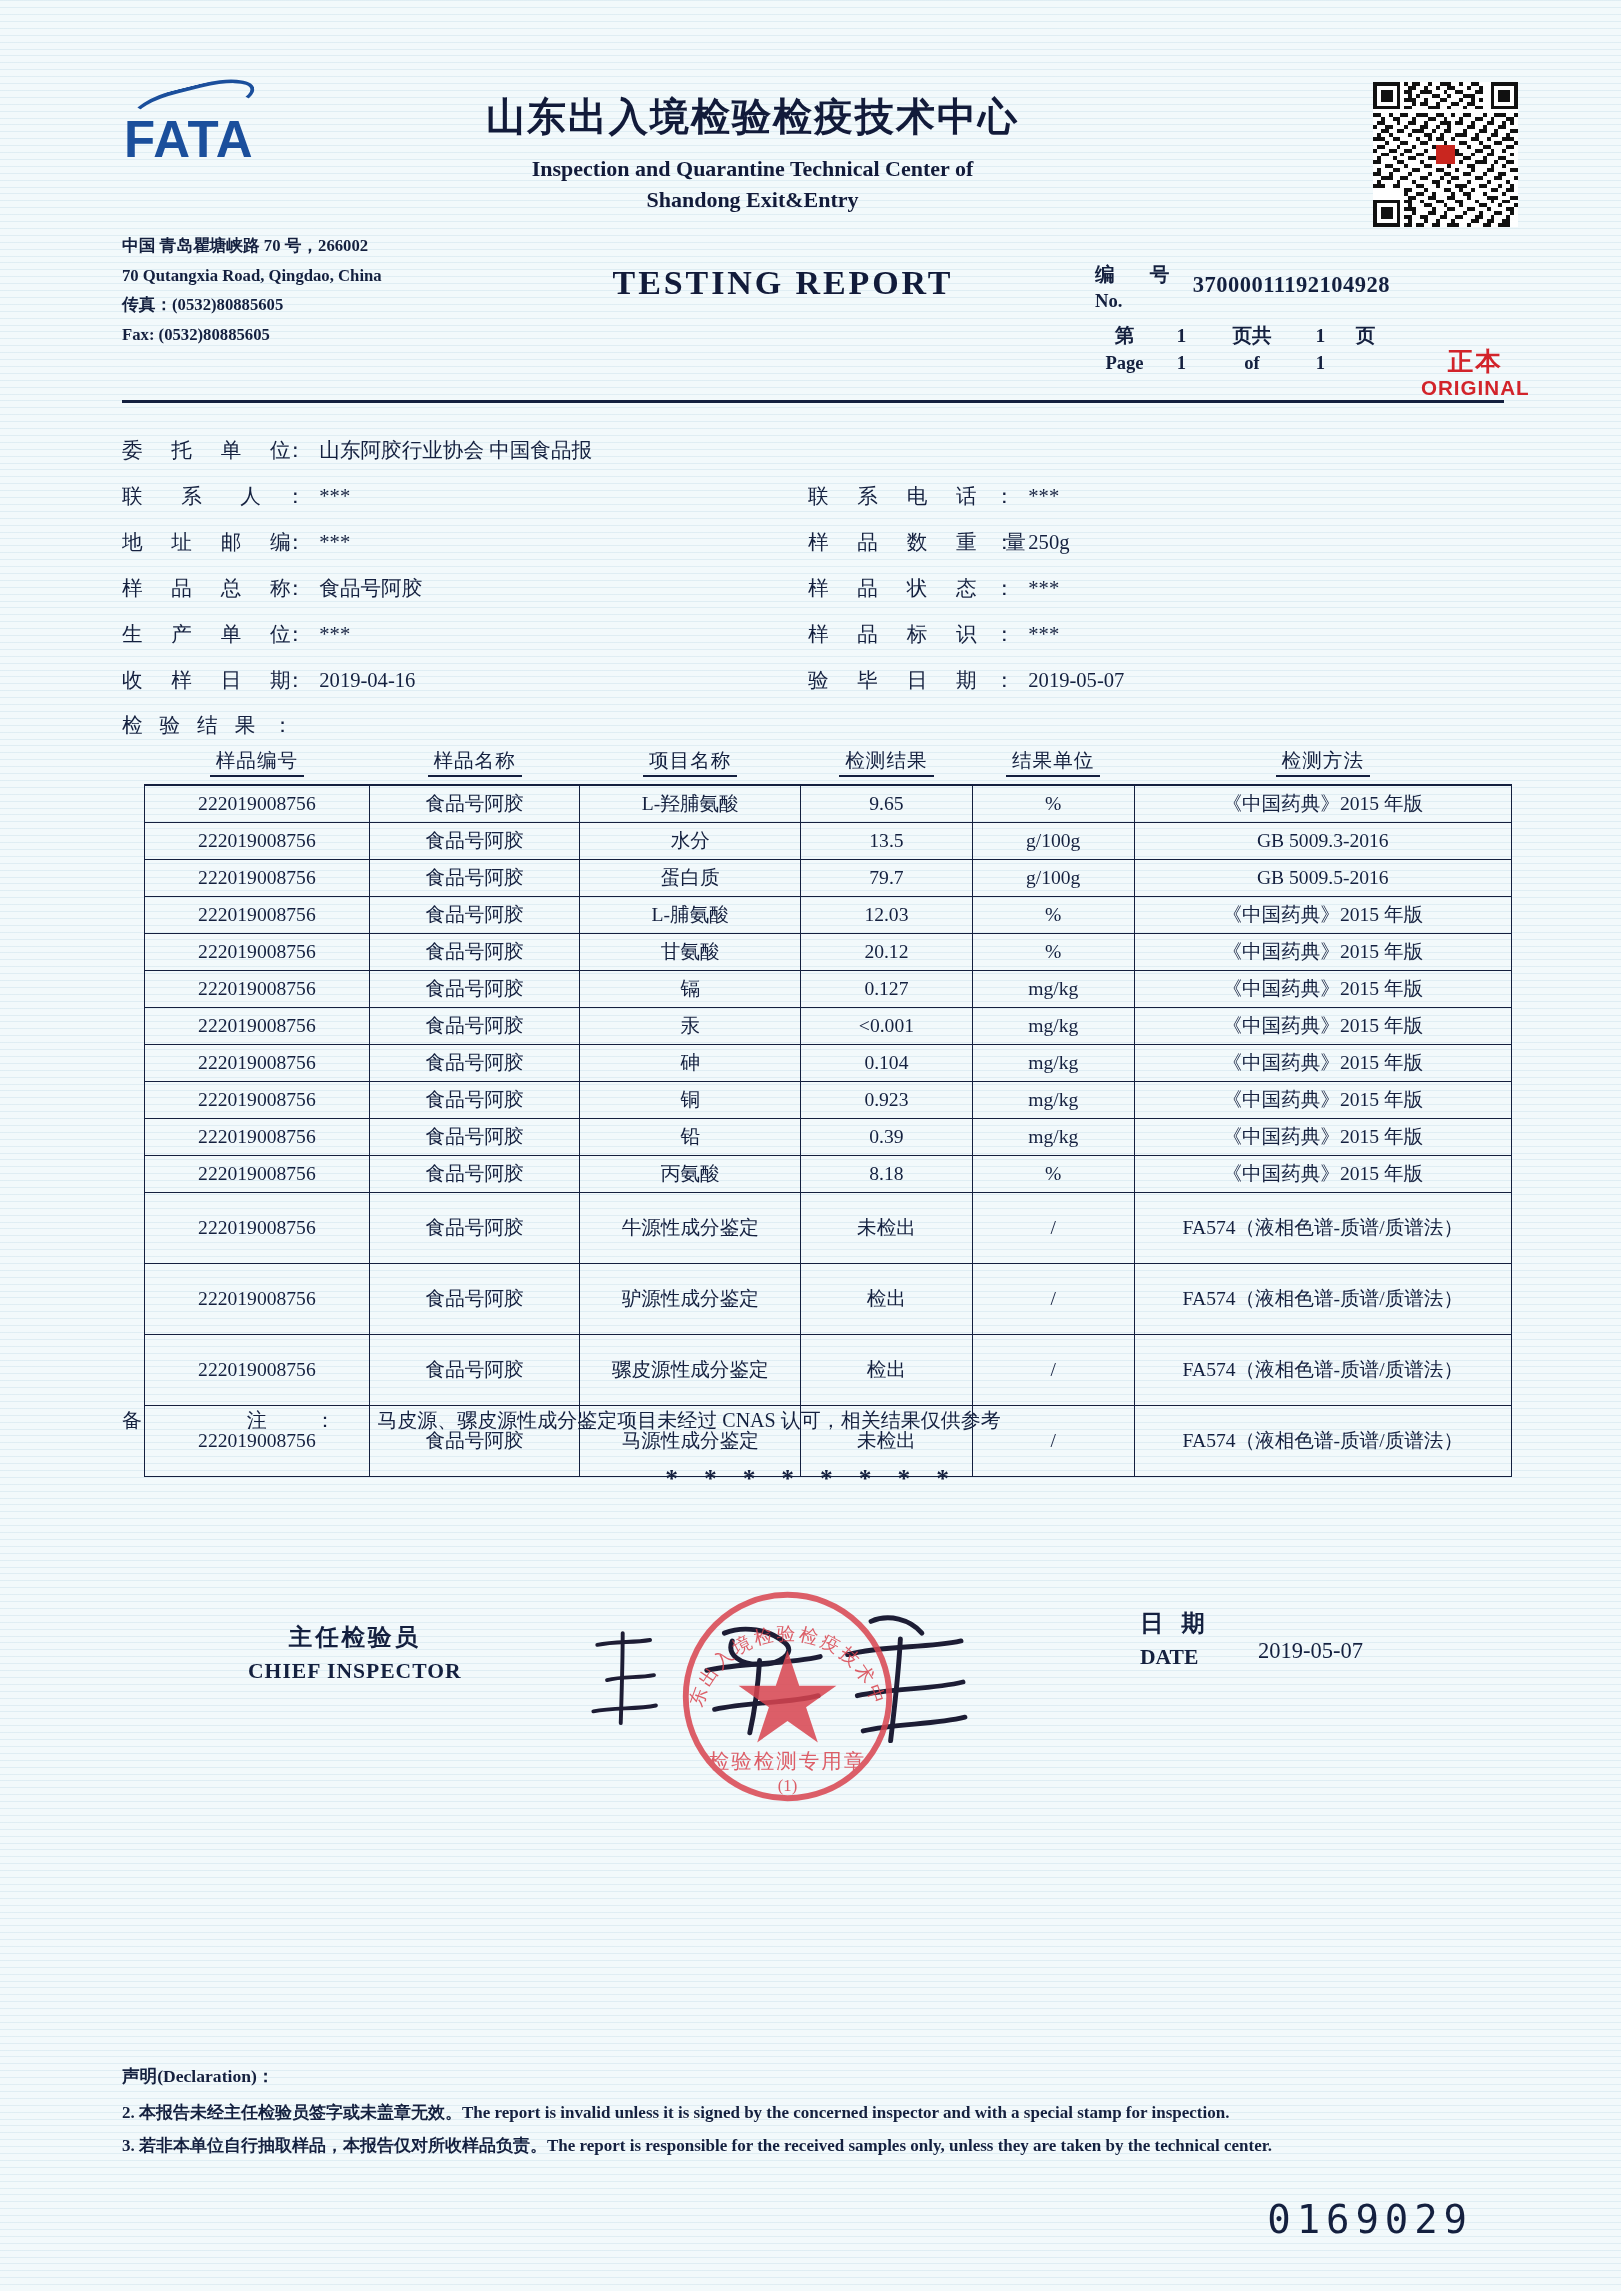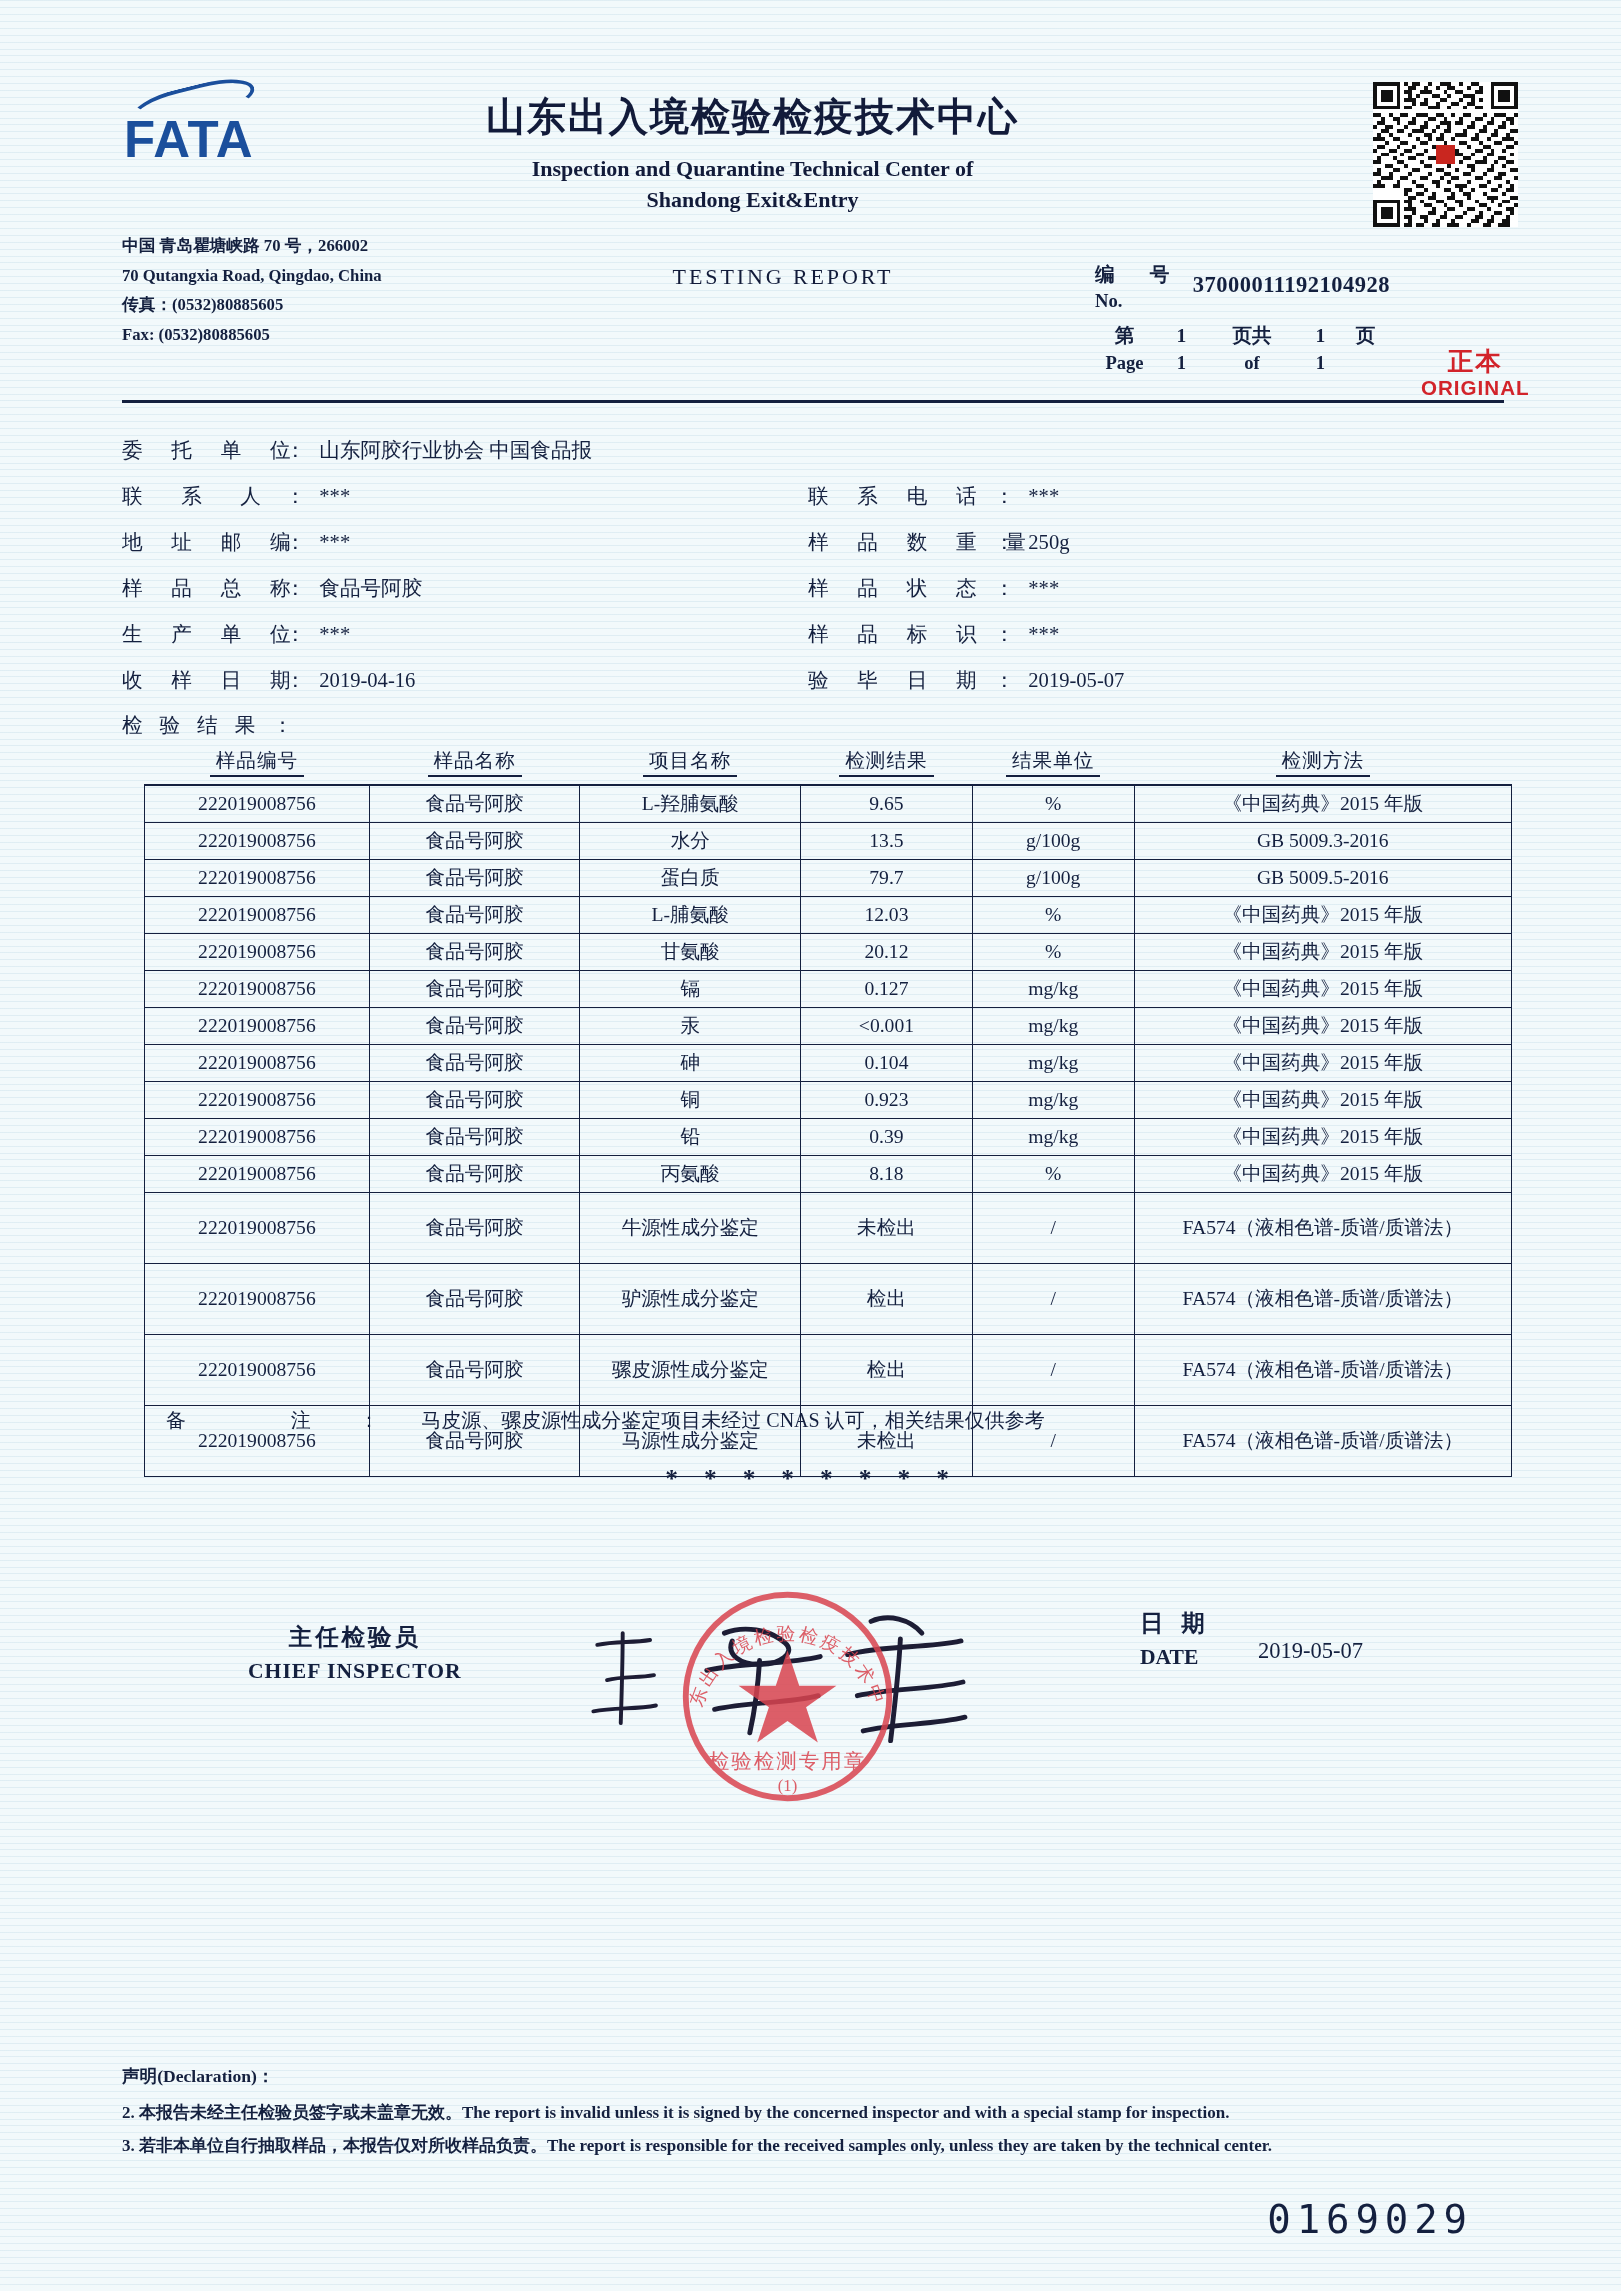--- a/index.html
+++ b/index.html
@@ -108,22 +108,22 @@
     text-align: center;
   }
   .report-title .cn {
     font-size: 45px;
     font-weight: bold;
     letter-spacing: 13.7px;
     color: #121b3a;
   }
   .report-title .en {
     margin-top: 5.9px;
-    font-size: 22px;
-    font-weight: normal;
+    font-size: 34px;
+    font-weight: bold;
     letter-spacing: 2.9px;
     color: #121b3a;
   }
 
   .nobox {
     position: absolute;
     left: 1028px; top: 227px;
     font-size: 19.6px;
     color: #14203f;
   }
@@ -253,21 +253,21 @@
   tr.r { height: 37px; }
   tr.tall { height: 71px; }
 
   .remark {
     position: absolute;
     left: 55px; top: 1372px;
     font-size: 20px;
     color: #14203f;
     white-space: nowrap;
   }
-  .remark .lab { letter-spacing: 21.6px; margin-left: 44px; }
+  .remark .lab { letter-spacing: 21.6px; }
   .stars {
     position: absolute;
     left: 0; top: 1429px;
     width: 1490px;
     text-align: center;
     font-size: 25.5px;
     letter-spacing: 9.8px;
     font-weight: bold;
     color: #14203f;
   }

